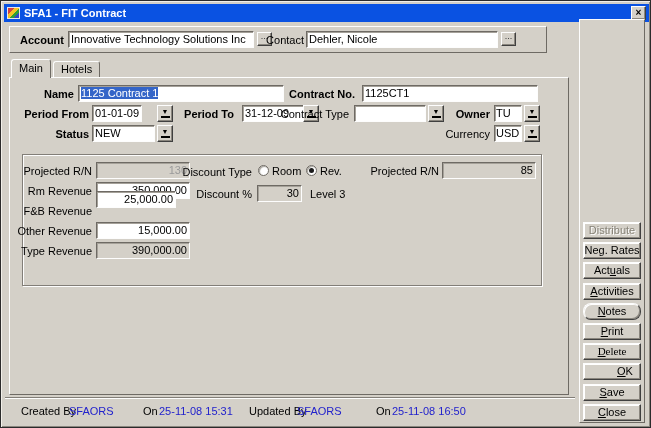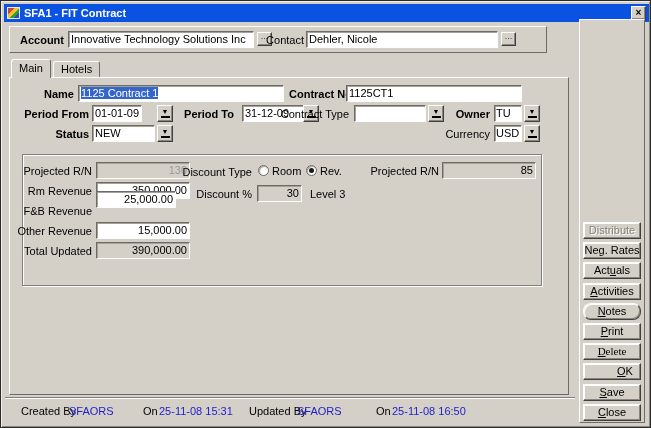--- a/index.html
+++ b/index.html
@@ -89,21 +89,21 @@
   <div class="tab active">Main</div>
   <div class="tab inactive">Hotels</div>
 
   <div class="panel-raised tabpanel">
 
     <span class="lbl b" style="left:0;top:10px;width:64px;">Name</span>
     <div class="fld" style="left:68px;top:7px;width:206px;">
       <span class="sel">1125 Contract 1</span>
     </div>
     <span class="lbl b" style="left:248px;top:10px;width:97px;">Contract No.</span>
-    <div class="fld" style="left:336px;top:7px;width:176px;">1125CT1</div>
+    <div class="fld" style="left:352px;top:7px;width:176px;">1125CT1</div>
 
     <span class="lbl b" style="left:8px;top:30px;width:71px;">Period From</span>
     <div class="fld" style="left:82px;top:27px;width:50px;">01-01-09</div>
     <div class="lov" style="left:147px;top:27px;">
       <span class="arr">▼</span>
     </div>
     <span class="lbl b" style="left:158px;top:30px;width:66px;">Period To</span>
     <div class="fld" style="left:232px;top:27px;width:63px;">31-12-09</div>
     <div class="lov" style="left:293px;top:27px;">
       <span class="arr">▼</span>
@@ -137,21 +137,21 @@
 
     <span class="lbl" style="left:6px;top:107px;width:76px;">Rm Revenue</span>
     <div class="fld num" style="left:86px;top:104px;width:94px;">350,000.00</div>
 
     <span class="lbl" style="left:6px;top:127px;width:76px;">F&amp;B Revenue</span>
     <div class="fld num" style="left:86px;top:113px;width:80px;">25,000.00</div>
 
     <span class="lbl" style="left:6px;top:147px;width:76px;">Other Revenue</span>
     <div class="fld num" style="left:86px;top:144px;width:94px;">15,000.00</div>
 
-    <span class="lbl" style="left:6px;top:167px;width:76px;">Total Updated</span>
+    <span class="lbl" style="left:6px;top:167px;width:76px;">Type Revenue</span>
     <div class="fld ro num" style="left:86px;top:164px;width:94px;">390,000.00</div>
 
     <span class="lbl" style="left:130px;top:88px;width:112px;">Discount Type</span>
     <div class="radio" style="left:248px;top:85px;">
       <span class="rdot"></span>
       <span class="rlabel">Room</span>
     </div>
     <div class="radio selected" style="left:296px;top:85px;">
       <span class="rdot"></span>
       <span class="rlabel">Rev.</span>

